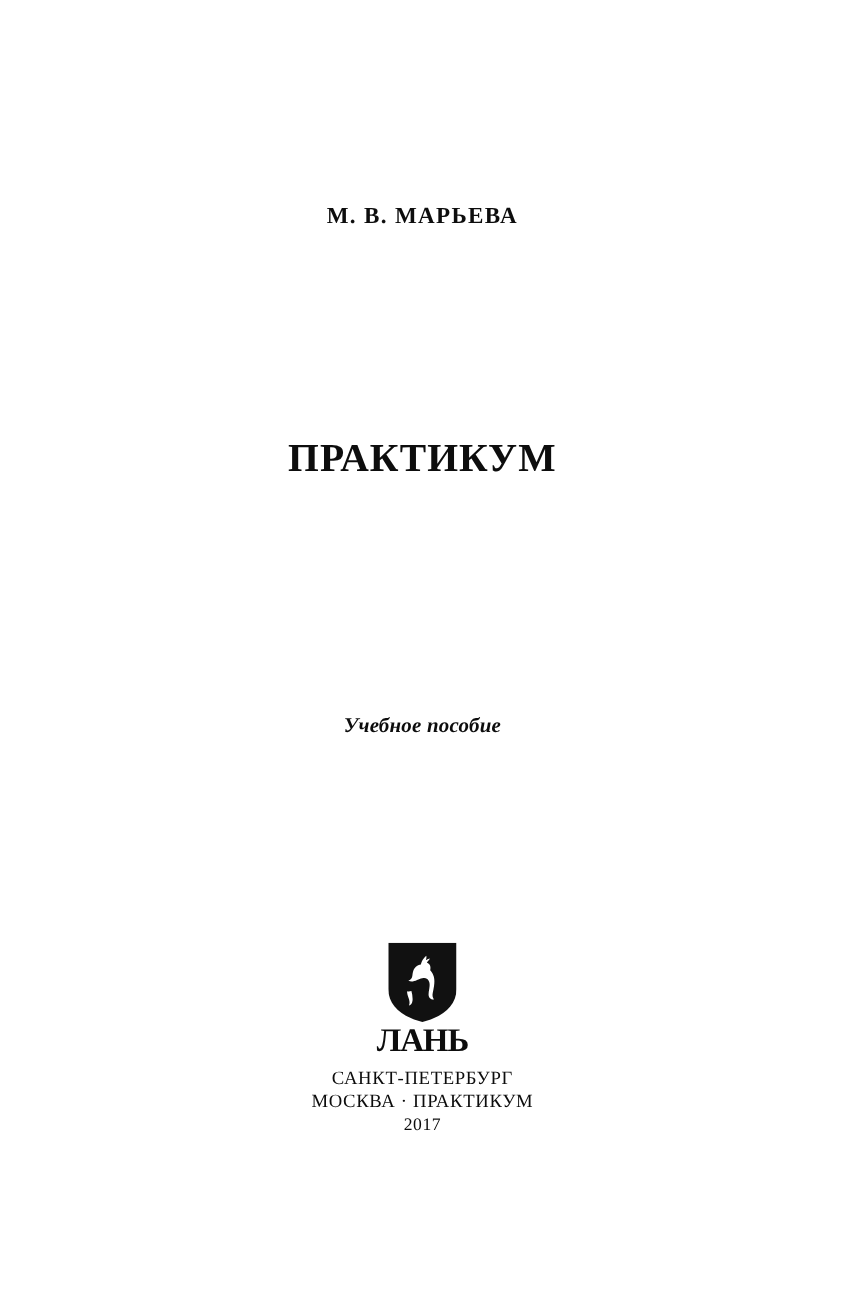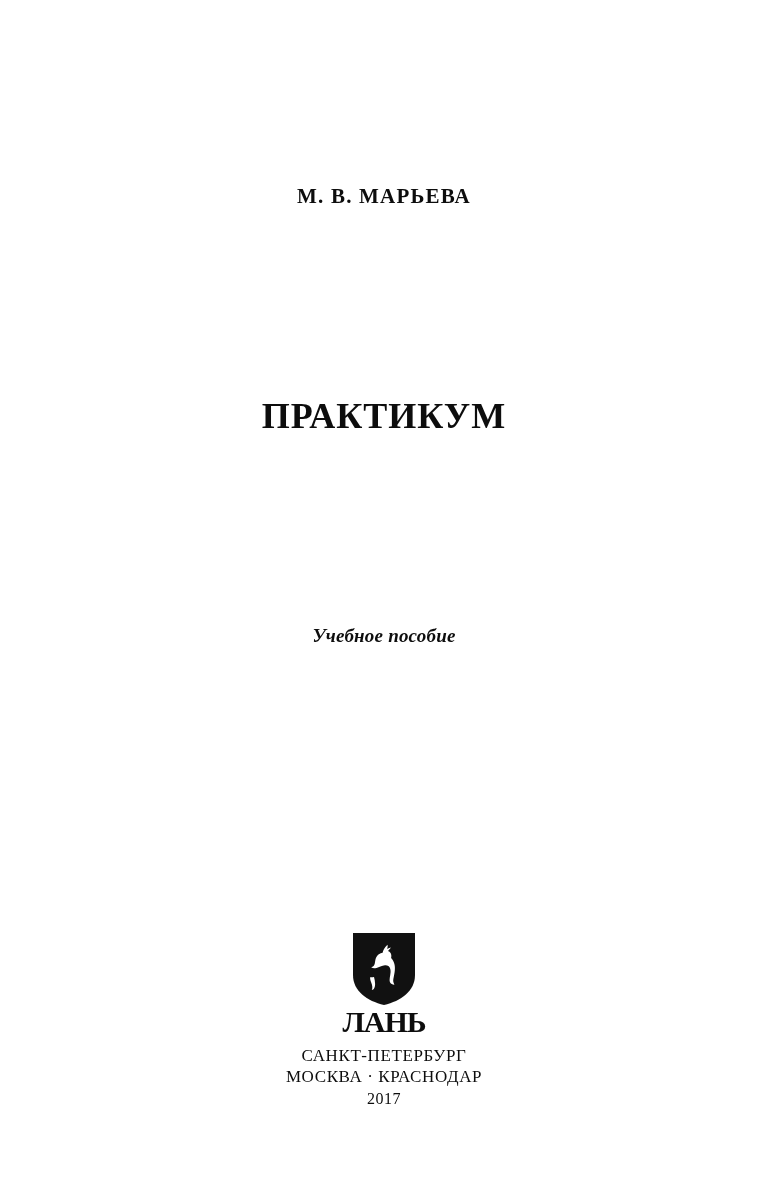--- a/index.html
+++ b/index.html
@@ -45,40 +45,40 @@
     white-space: nowrap;
   }
   .title-line.sub {
     font-size: 36px;
     letter-spacing: 1px;
     margin-top: 4px;
   }
 
   .subtitle-block {
     position: absolute;
-    top: 625px;
+    top: 649px;
     left: 0;
     width: 100%;
     text-align: center;
   }
   .subtitle-italic {
     font-size: 19px;
     font-style: italic;
     font-weight: bold;
     letter-spacing: 0.2px;
   }
   .edition {
     font-size: 18px;
     margin-top: 7px;
     letter-spacing: 0.2px;
   }
 
   .publisher-block {
     position: absolute;
-    top: 933px;
+    top: 857px;
     left: 0;
     width: 100%;
     text-align: center;
   }
   .logo {
     width: 62px;
     height: 72px;
     margin: 0 auto;
     display: block;
   }
@@ -120,17 +120,17 @@
   </div>
 
   <div class="publisher-block">
     <svg class="logo" viewBox="0 0 62 72" aria-hidden="true">
       <path d="M0 0 H62 V42 C62 58 48 68 31 72 C14 68 0 58 0 42 Z" fill="#111111"></path>
       <path d="M30 18 c1.6 -3.4 3.2 -5.2 4.6 -6.2 c0.2 1.4 0.1 2.8 -0.4 4.1 c1.3 -0.9 2.6 -1.4 3.8 -1.5 c-0.9 1.3 -1.9 2.5 -3 3.5 c1.1 0.4 2 1.1 2.6 2.1 c0.9 1.5 0.9 3.3 0.5 5 c1.6 1.6 2.7 3.7 3.3 6 c0.7 2.7 0.6 5.5 0.2 8.2 c-0.3 2.2 -0.8 4.4 -1.2 6.6 c-0.2 1 -0.3 2 -0.1 3 c0.2 1 0.7 1.9 1.2 2.8 c-1.3 0.2 -2.7 -0.2 -3.6 -1.1 c-0.9 -0.9 -1.3 -2.2 -1.3 -3.5 c0 -1.6 0.3 -3.2 0.6 -4.8 c0.3 -1.9 0.6 -3.9 0.2 -5.8 c-0.3 -1.3 -0.9 -2.6 -2 -3.4 c-1 -0.7 -2.2 -0.9 -3.4 -0.8 c-1.6 0.1 -3.1 0.7 -4.6 1.3 c-1.7 0.7 -3.4 1.5 -5.2 1.7 c-1.4 0.2 -2.9 -0.1 -4 -0.9 c0.9 -0.1 1.8 -0.5 2.4 -1.2 c0.8 -0.9 1.1 -2.1 1.3 -3.3 c0.3 -1.9 0.5 -3.9 1.4 -5.6 c0.9 -1.8 2.5 -3.2 4.4 -3.9 c0.6 -0.2 1.2 -0.4 1.9 -0.5 c0.2 -0.9 0.5 -1.8 0.9 -2.6 z" fill="#ffffff"></path>
       <path d="M21 44 c0.6 2.3 1.1 4.7 1.1 7.1 c0 1.4 -0.2 2.9 -0.9 4.1 c-0.5 0.9 -1.4 1.6 -2.4 1.8 c0.4 -1 0.6 -2.1 0.5 -3.2 c-0.1 -1.5 -0.6 -2.9 -1.1 -4.3 c-0.6 -1.7 -1.2 -3.5 -1.1 -5.3 c1.3 0.3 2.6 0.2 3.9 -0.2 z" fill="#ffffff"></path>
     </svg>
     <div class="logo-word">ЛАНЬ</div>
     <div class="city-line">САНКТ-ПЕТЕРБУРГ</div>
-    <div class="city-line second">МОСКВА · КРАСНОДАР</div>
+    <div class="city-line second">МОСКВА · ПРАКТИКУМ</div>
     <div class="year">2017</div>
   </div>
 
 </div>
 
 </body></html>

